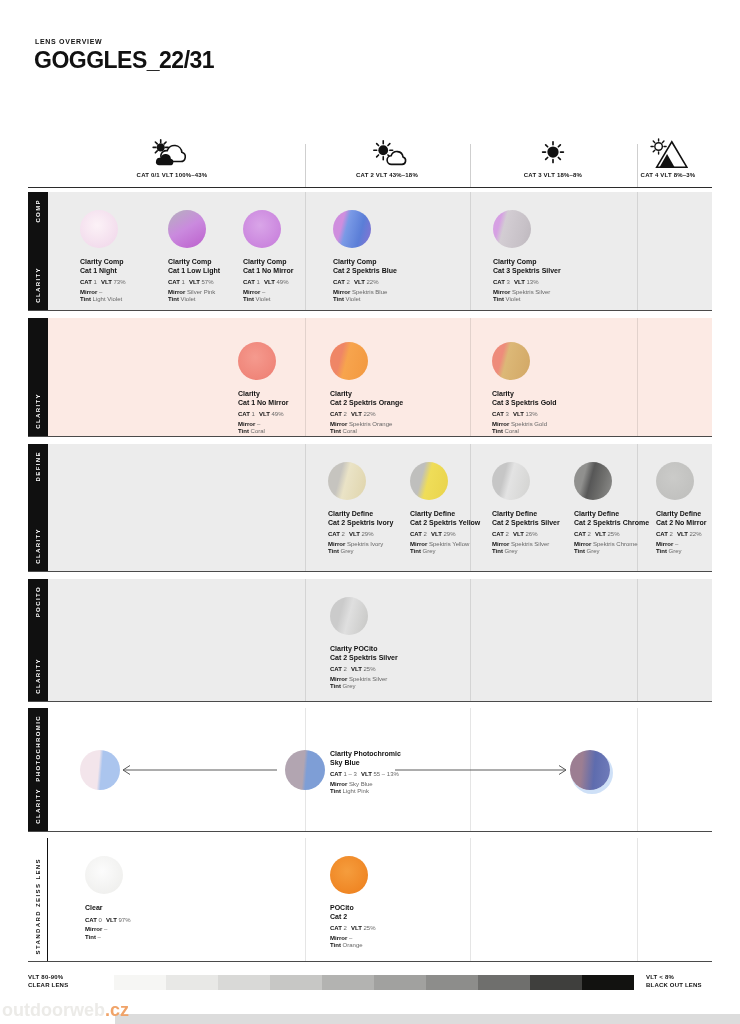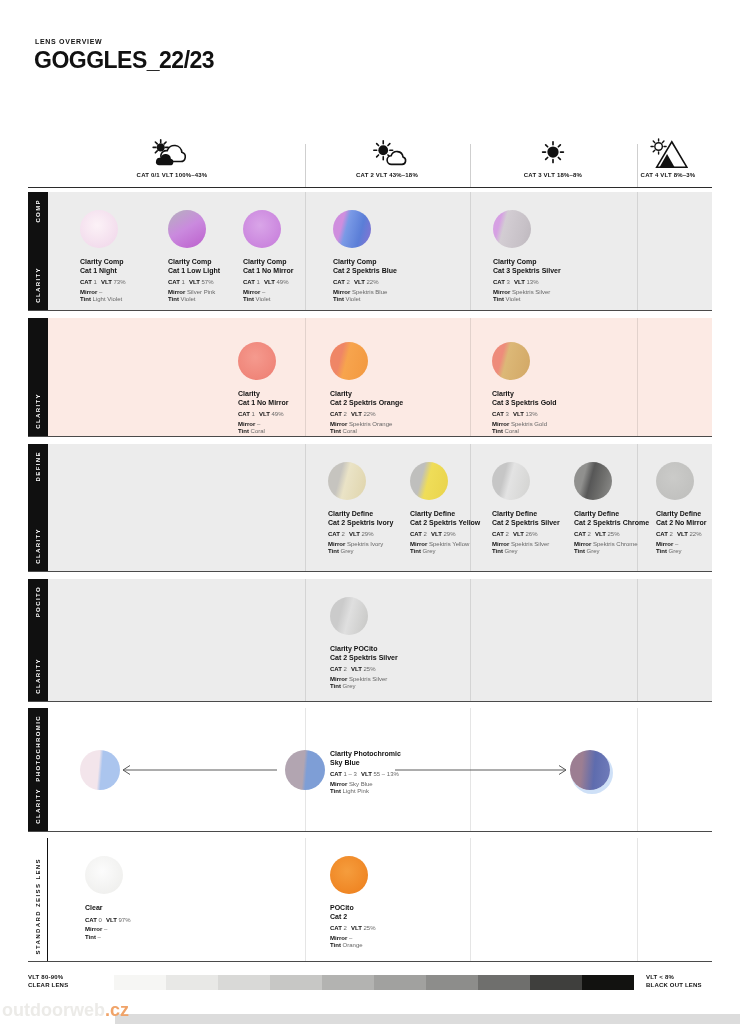--- a/index.html
+++ b/index.html
@@ -41,21 +41,21 @@
   .watermark{position:absolute;left:2px;top:1000px;font-size:18px;font-weight:700;color:#ecebe8;z-index:5;}
   .watermark .cz{color:#f0a368;}
   .bottomstrip{position:absolute;left:115px;right:0;top:1014px;height:10px;background:#dcdcdc;}
 </style>
 </head>
 <body>
 
 <div id="stage">
 
   <div class="eyebrow">LENS OVERVIEW</div>
-  <div class="title">GOGGLES_22/23</div>
+  <div class="title">GOGGLES_22/31</div>
 
   <div class="header">
     <div class="hcol" style="left:69px;">
       <span>
         <svg width="46" height="32" viewBox="0 0 46 34">
           <g stroke="#111" stroke-width="1.7" stroke-linecap="round">
             <line x1="11" y1="2" x2="11" y2="4.8"></line>
               <line x1="3" y1="10" x2="5.8" y2="10"></line>
             <line x1="16.2" y1="10" x2="19" y2="10"></line>
               <line x1="5.3" y1="4.3" x2="7.3" y2="6.3"></line>

